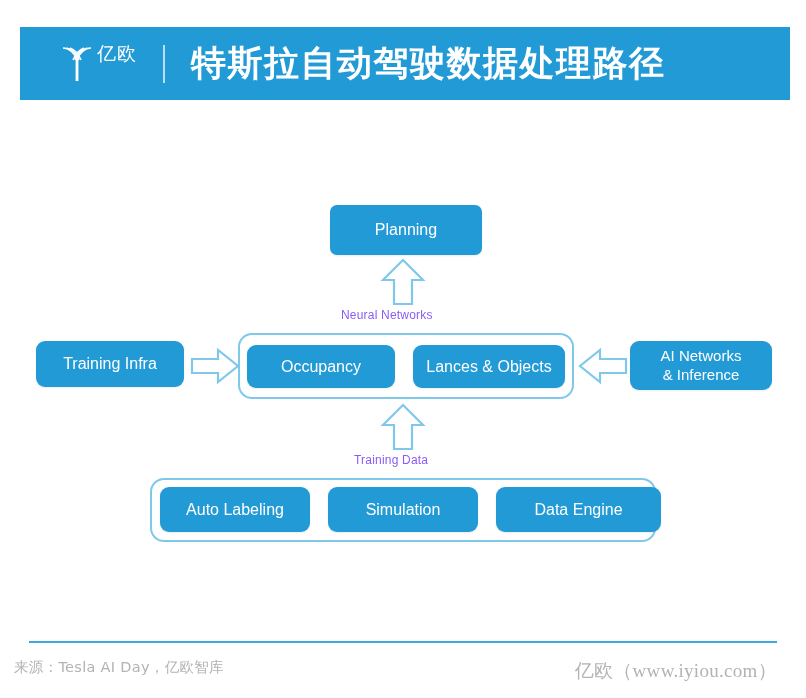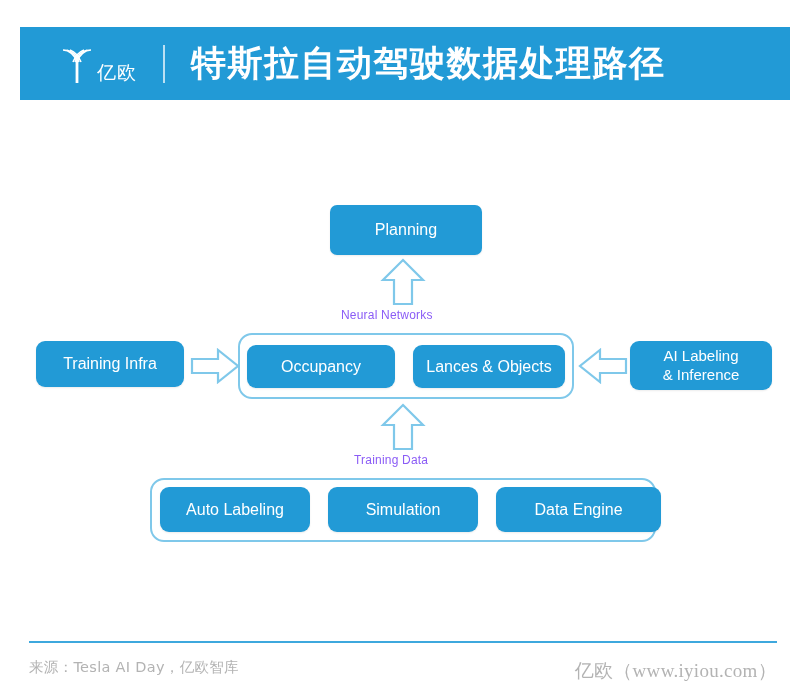--- a/index.html
+++ b/index.html
@@ -21,21 +21,21 @@
     left: 20px;
     top: 27px;
     width: 770px;
     height: 73px;
     background: #229ad6;
     display: flex;
     align-items: center;
   }
   .logo-wrap {
     display: flex;
-    align-items: flex-end;
+    align-items: flex-start;
     margin-left: 40px;
     height: 40px;
   }
   .logo-mark {
     width: 34px;
     height: 38px;
     display: block;
   }
   .logo-text {
     color: #ffffff;
@@ -130,21 +130,21 @@
   .footer-rule {
     position: absolute;
     left: 29px;
     top: 641px;
     width: 748px;
     height: 2px;
     background: #3ea8dd;
   }
   .footer-left {
     position: absolute;
-    left: 29px;
+    left: 14px;
     top: 658px;
     color: #b3b3b3;
     font-size: 14.5px;
     letter-spacing: 0.3px;
     font-family: "DejaVu Sans", "Liberation Sans", sans-serif;
   }
   .footer-right {
     position: absolute;
     right: 29px;
     top: 658px;
@@ -203,21 +203,21 @@
   <div class="node" id="node-training-infra">
     <span>Training Infra</span>
   </div>
   <span class="arrow" id="arrow-right-infra">
     <svg width="50" height="36" viewBox="0 0 50 36" xmlns="http://www.w3.org/2000/svg">
       <path d="M2 11 L28 11 L28 2 L48 18 L28 34 L28 25 L2 25 Z" fill="#ffffff" stroke="#7fc8ea" stroke-width="2.2" stroke-linejoin="miter"></path>
     </svg>
   </span>
 
   <div class="node" id="node-ai-compiler">
-    <span>AI Labeling</span>
+    <span>AI Networks</span>
     <span>&amp; Inference</span>
   </div>
   <span class="arrow" id="arrow-left-ai">
     <svg width="50" height="36" viewBox="0 0 50 36" xmlns="http://www.w3.org/2000/svg">
       <path d="M48 11 L22 11 L22 2 L2 18 L22 34 L22 25 L48 25 Z" fill="#ffffff" stroke="#7fc8ea" stroke-width="2.2" stroke-linejoin="miter"></path>
     </svg>
   </span>
 
   <span class="arrow" id="arrow-up-data">
     <svg width="46" height="48" viewBox="0 0 46 48" xmlns="http://www.w3.org/2000/svg">

